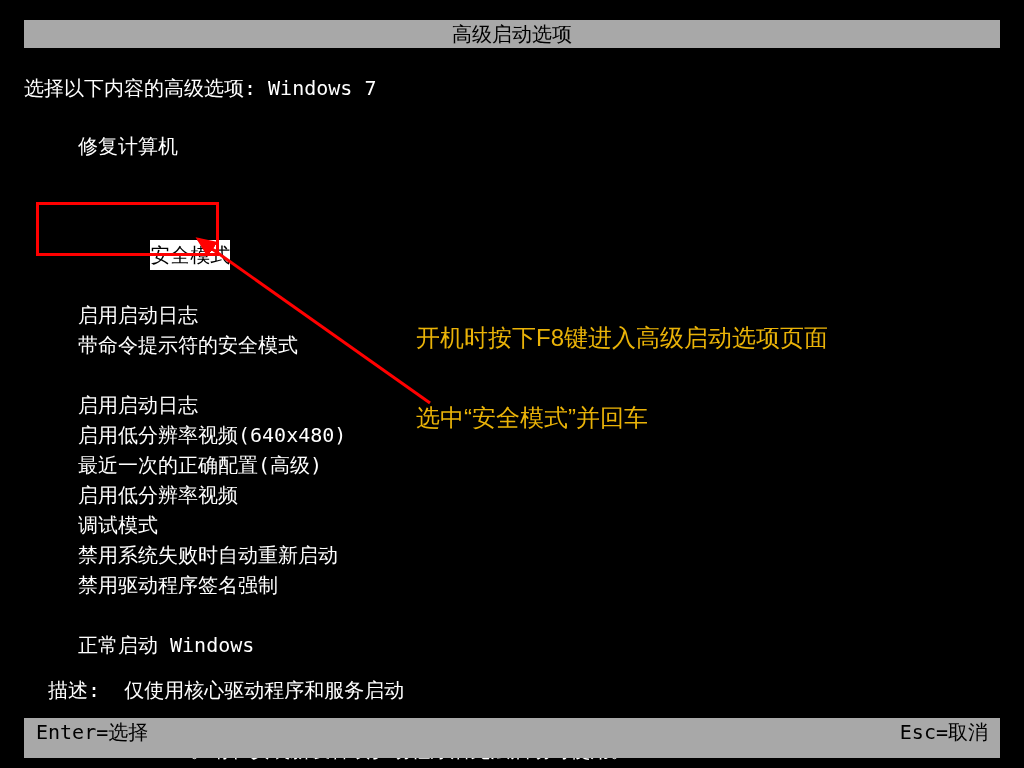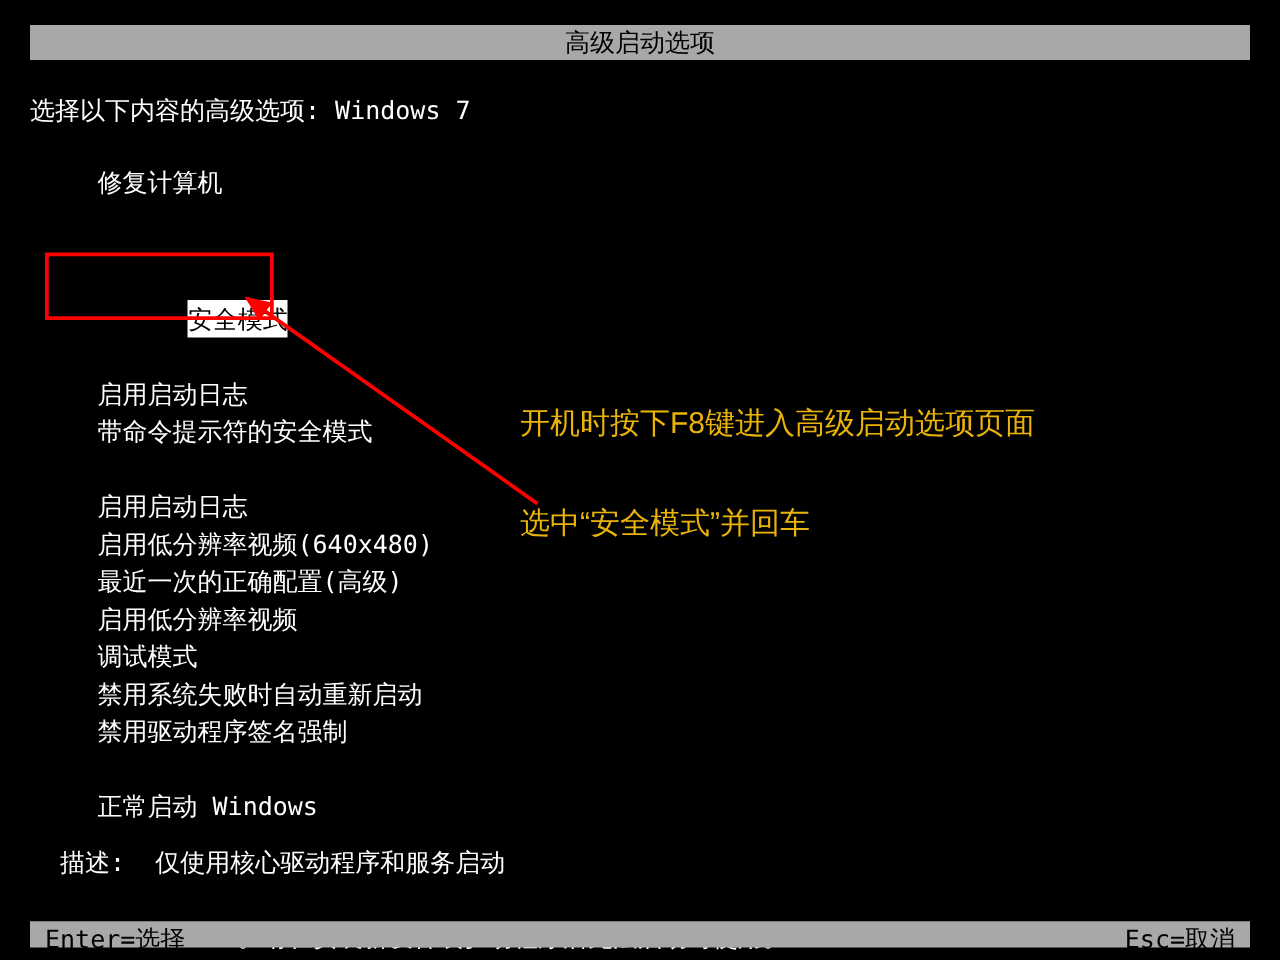--- a/index.html
+++ b/index.html
@@ -54,21 +54,21 @@
   }
   .selected-wrap {
     display: inline-block;
     position: relative;
   }
   .footerbar {
     position: absolute;
     bottom: 10px;
     left: 24px;
     right: 24px;
-    height: 21px;
+    height: 40px;
     background: #a8a8a8;
     color: #000;
     line-height: 28px;
     font-size: 20px;
     display: flex;
     justify-content: space-between;
     padding: 0 12px;
     box-sizing: border-box;
   }
   .desc {

